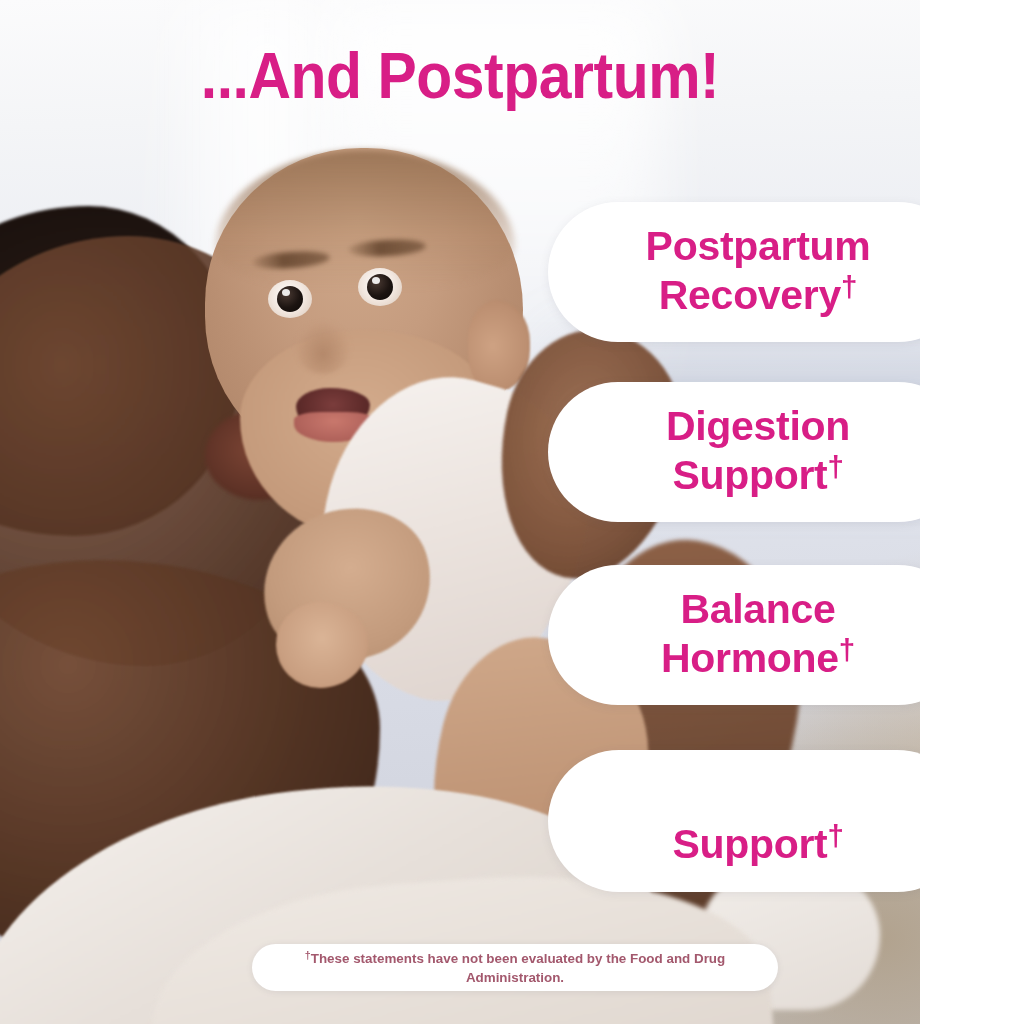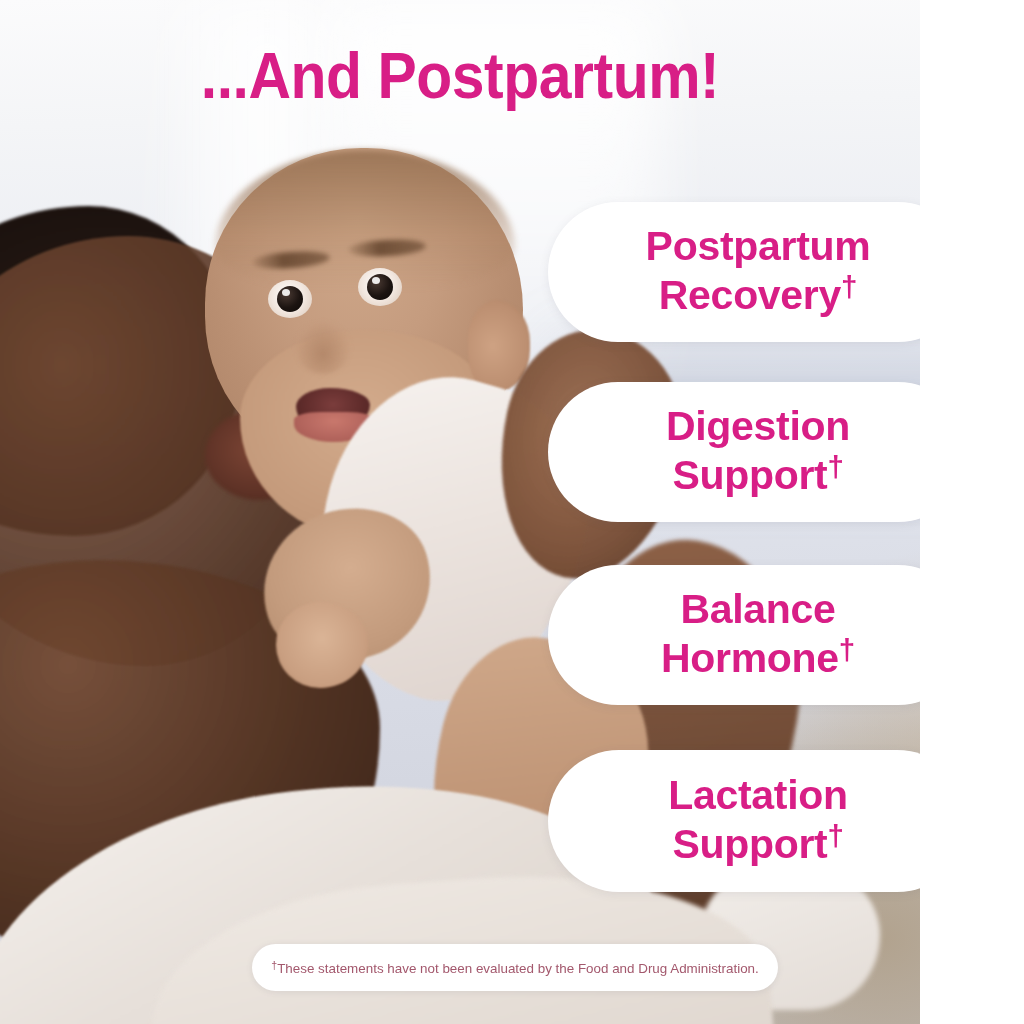--- a/index.html
+++ b/index.html
@@ -330,21 +330,21 @@
     display: flex;
     align-items: center;
     justify-content: center;
     box-shadow: 0 1px 6px rgba(90,90,110,0.12);
   }
   .disclaimer-text {
     text-align: center;
     color: #a3586d;
     font-size: 13.4px;
     line-height: 1.42;
-    font-weight: 400;
+    font-weight: 700;
     font-family: "Liberation Sans", sans-serif;
     padding: 0 14px;
   }
   .disclaimer-text .dag {
     font-size: 0.8em;
     vertical-align: 0.35em;
   }
 </style>
 </head>
 <body>
@@ -409,21 +409,21 @@
 
   <div class="pill pill-3">
     <div class="pill-text">
       <span>Balance</span><br>
       <span>Hormone</span><span class="dagger">†</span>
     </div>
   </div>
 
   <div class="pill pill-4">
     <div class="pill-text">
-      <span>Lactation</span><br>
+      <br>
       <span>Support</span><span class="dagger">†</span>
     </div>
   </div>
 
   <div class="disclaimer">
     <div class="disclaimer-text">
       <span class="dag">†</span><span>These statements have not been evaluated by the Food and Drug Administration.</span><br>
     </div>
   </div>
 

